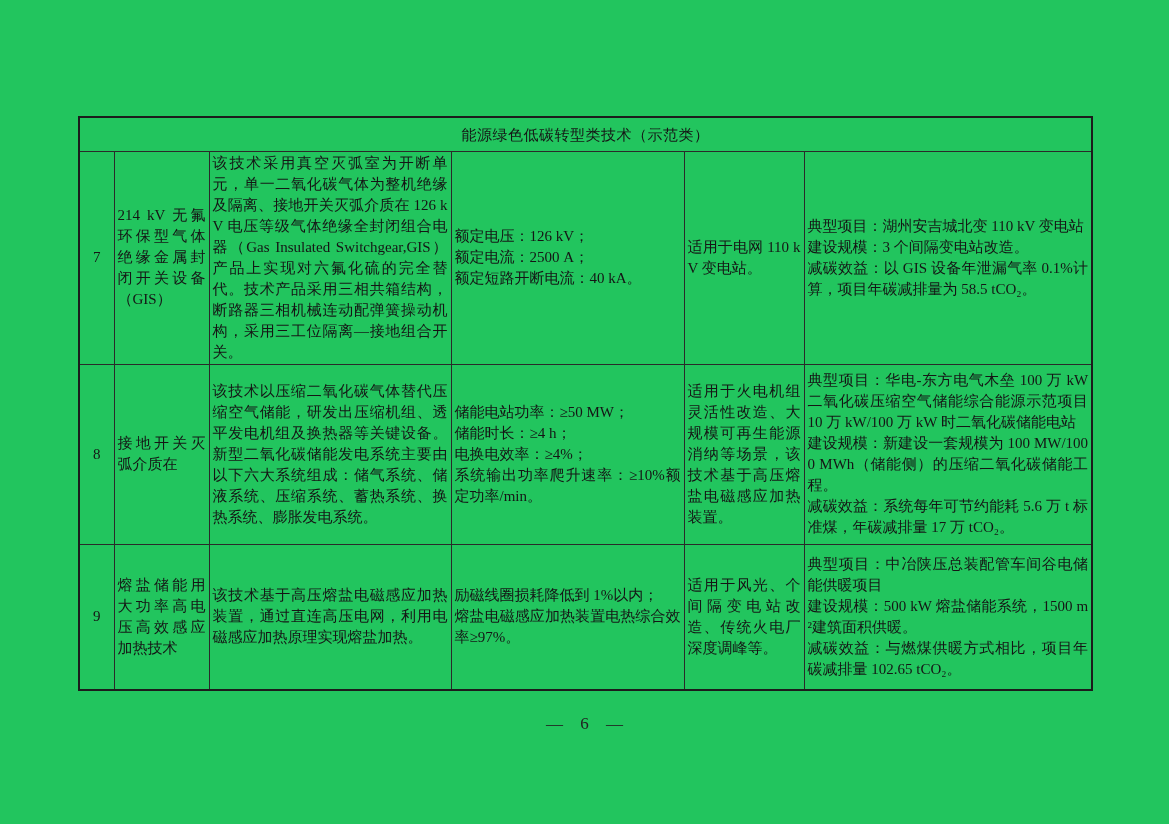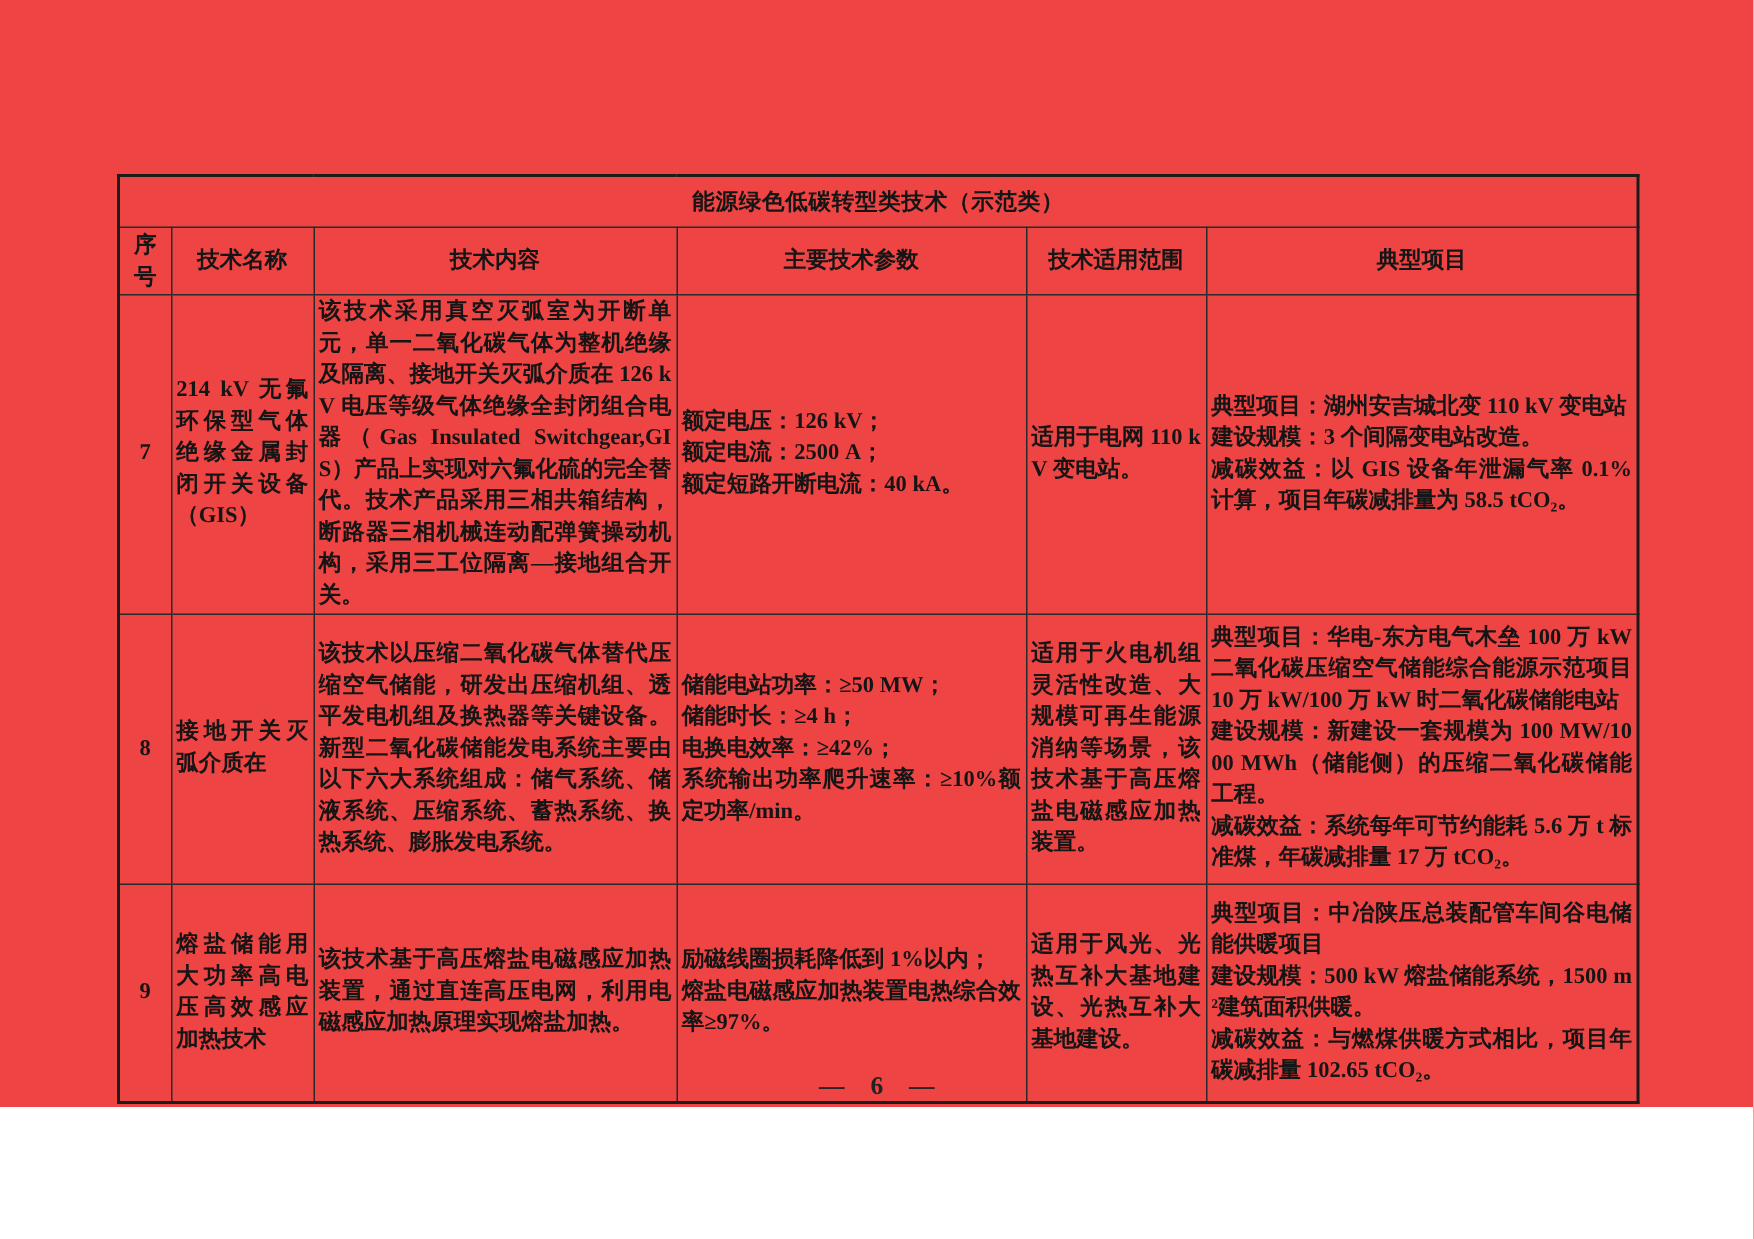--- a/index.html
+++ b/index.html
@@ -1,25 +1,24 @@
 <!DOCTYPE html>
 <html><head>
 <meta charset="utf-8">
 <style>
   * { box-sizing: border-box; }
   html, body { margin: 0; padding: 0; background: #ffffff; }
   .page {
     position: relative;
     width: 1169px;
-    height: 738px;
-    background: #ef4444;
+    height: 824px;
+    background: #22c55e;
     overflow: hidden;
     color: #151515;
     font-family: "Liberation Serif", "DejaVu Serif", serif;
-    font-weight: bold;
   }
   table.doc-table {
     position: absolute;
     left: 78px;
     top: 116px;
     width: 1013px;
     border-collapse: collapse;
     table-layout: fixed;
     border: 2px solid #1c1c1c;
   }
@@ -82,28 +81,20 @@
       <col style="width:233px">
       <col style="width:120px">
       <col style="width:288px">
     </colgroup>
 
     <tbody>
         <tr class="title-row">
       <td colspan="6" class="title-cell">能源绿色低碳转型类技术（示范类）</td>
     </tr>
 
-    <tr class="header-row">
-      <td>序号</td>
-      <td>技术名称</td>
-      <td>技术内容</td>
-      <td>主要技术参数</td>
-      <td>技术适用范围</td>
-      <td>典型项目</td>
-    </tr>
 
     <tr class="row-a">
       <td class="no-cell">7</td>
       <td class="name-cell">214 kV 无氟环保型气体绝缘金属封闭开关设备（GIS）</td>
       <td class="content-cell">该技术采用真空灭弧室为开断单元，单一二氧化碳气体为整机绝缘及隔离、接地开关灭弧介质在 126 kV 电压等级气体绝缘全封闭组合电器（Gas Insulated Switchgear,GIS）产品上实现对六氟化硫的完全替代。技术产品采用三相共箱结构，断路器三相机械连动配弹簧操动机构，采用三工位隔离—接地组合开关。</td>
       <td class="params-cell">
         <div class="line">额定电压：126 kV；</div>
         <div class="line">额定电流：2500 A；</div>
         <div class="line">额定短路开断电流：40 kA。</div>
       </td>
@@ -115,40 +106,40 @@
       </td>
     </tr>
 
     <tr class="row-b">
       <td class="no-cell">8</td>
       <td class="name-cell">接地开关灭弧介质在</td>
       <td class="content-cell">该技术以压缩二氧化碳气体替代压缩空气储能，研发出压缩机组、透平发电机组及换热器等关键设备。新型二氧化碳储能发电系统主要由以下六大系统组成：储气系统、储液系统、压缩系统、蓄热系统、换热系统、膨胀发电系统。</td>
       <td class="params-cell">
         <div class="line">储能电站功率：≥50 MW；</div>
         <div class="line">储能时长：≥4 h；</div>
-        <div class="line">电换电效率：≥42%；</div>
+        <div class="line">电换电效率：≥4%；</div>
         <div class="line">系统输出功率爬升速率：≥10%额定功率/min。</div>
       </td>
       <td class="scope-cell">适用于火电机组灵活性改造、大规模可再生能源消纳等场景，该技术基于高压熔盐电磁感应加热装置。</td>
       <td class="project-cell">
         <div class="line">典型项目：华电-东方电气木垒 100 万 kW 二氧化碳压缩空气储能综合能源示范项目 10 万 kW/100 万 kW 时二氧化碳储能电站</div>
         <div class="line">建设规模：新建设一套规模为 100 MW/1000 MWh（储能侧）的压缩二氧化碳储能工程。</div>
         <div class="line">减碳效益：系统每年可节约能耗 5.6 万 t 标准煤，年碳减排量 17 万 tCO₂。</div>
       </td>
     </tr>
 
     <tr class="row-c">
       <td class="no-cell">9</td>
       <td class="name-cell">熔盐储能用大功率高电压高效感应加热技术</td>
       <td class="content-cell">该技术基于高压熔盐电磁感应加热装置，通过直连高压电网，利用电磁感应加热原理实现熔盐加热。</td>
       <td class="params-cell">
         <div class="line">励磁线圈损耗降低到 1%以内；</div>
         <div class="line">熔盐电磁感应加热装置电热综合效率≥97%。</div>
       </td>
-      <td class="scope-cell">适用于风光、光热互补大基地建设、光热互补大基地建设。</td>
+      <td class="scope-cell">适用于风光、个间隔变电站改造、传统火电厂深度调峰等。</td>
       <td class="project-cell">
         <div class="line">典型项目：中冶陕压总装配管车间谷电储能供暖项目</div>
         <div class="line">建设规模：500 kW 熔盐储能系统，1500 m²建筑面积供暖。</div>
         <div class="line">减碳效益：与燃煤供暖方式相比，项目年碳减排量 102.65 tCO₂。</div>
       </td>
     </tr>
   </tbody>
     </table>
 
   <div class="footer">— 6 —</div>

